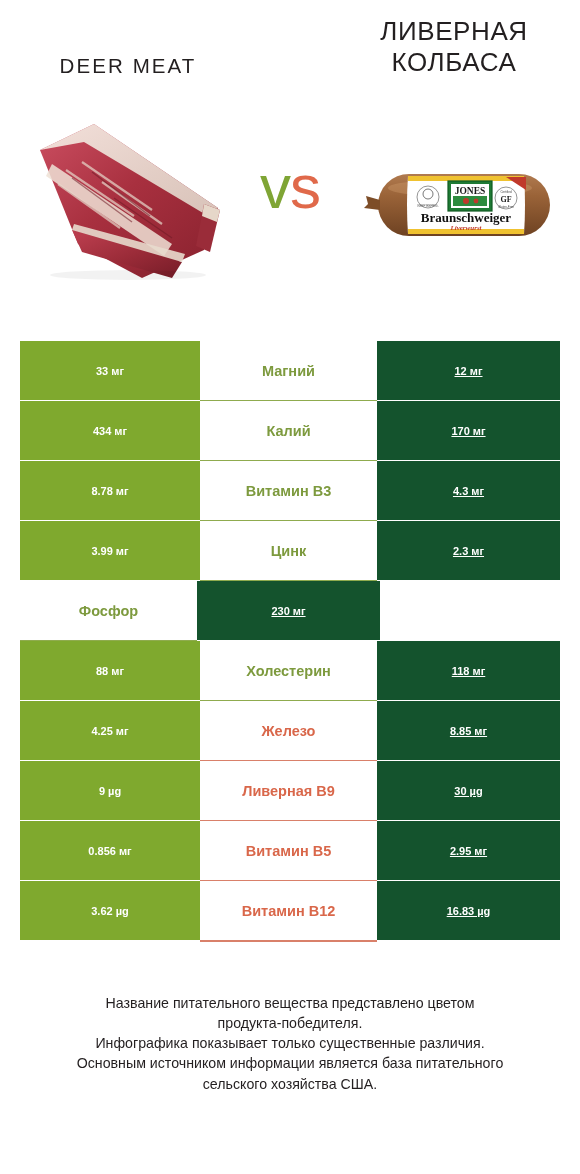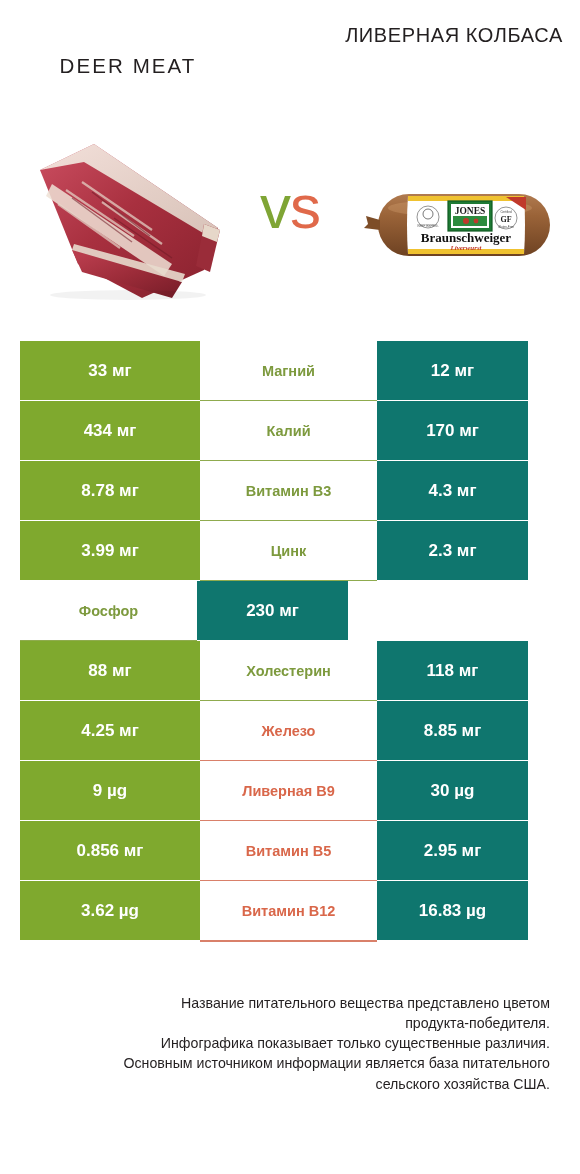--- a/index.html
+++ b/index.html
@@ -34,30 +34,30 @@
   }
   .title-left {
     left: 14px;
     top: 54px;
     width: 228px;
     font-size: 20.5px;
     letter-spacing: 2.1px;
   }
   .title-right {
     left: 340px;
-    top: 24px;
+    top: 16px;
     width: 228px;
-    font-size: 20px;
+    font-size: 26px;
     letter-spacing: 0.6px;
   }
 
   
   .visuals {
     position: absolute;
-    top: 126px;
+    top: 106px;
     left: 0;
     width: 540px;
     height: 200px;
   }
 
   .vs-wrap {
     position: absolute;
     left: 228px;
     top: 50px;
     width: 124px;
@@ -102,35 +102,36 @@
   .row {
     position: relative;
     height: 60px;
     display: flex;
     align-items: stretch;
   }
   .cell {
     display: flex;
     align-items: center;
     justify-content: center;
-    font-size: 17px;
+    font-size: 11px;
     font-weight: 700;
     box-sizing: border-box;
   }
   .cell-left {
     width: 180px;
     background: #7fa92e;
     color: #ffffff;
     border-bottom: 1.5px solid #ffffff;
   }
   .cell-right {
-    width: 151px;
-    background: #0f766e;
+    width: 183px;
+    background: #14532d;
     color: #ffffff;
     border-bottom: 1.5px solid #ffffff;
+    text-decoration: underline;
   }
   .cell-mid {
     width: 177px;
     background: #ffffff;
     font-size: 14.5px;
     font-weight: 700;
   }
   .row:last-child .cell-left,
   .row:last-child .cell-right { border-bottom: none; }
 
@@ -160,21 +161,21 @@
     left: 30px;
     top: 993px;
     width: 520px;
     text-align: center;
     font-size: 14.2px;
     font-weight: 300;
     color: #231f20;
     line-height: 1.42;
     font-family: "Liberation Sans", sans-serif;
   }
-  .footer div { white-space: nowrap; text-align: right; }
+  .footer div { white-space: nowrap; }
   .footer .b { font-weight: 700; }
 </style>
 </head>
 <body>
 
 <div class="header">
   <div class="title title-left">Deer meat</div>
   <div class="title title-right">Ливерная колбаса</div>
 </div>
 

